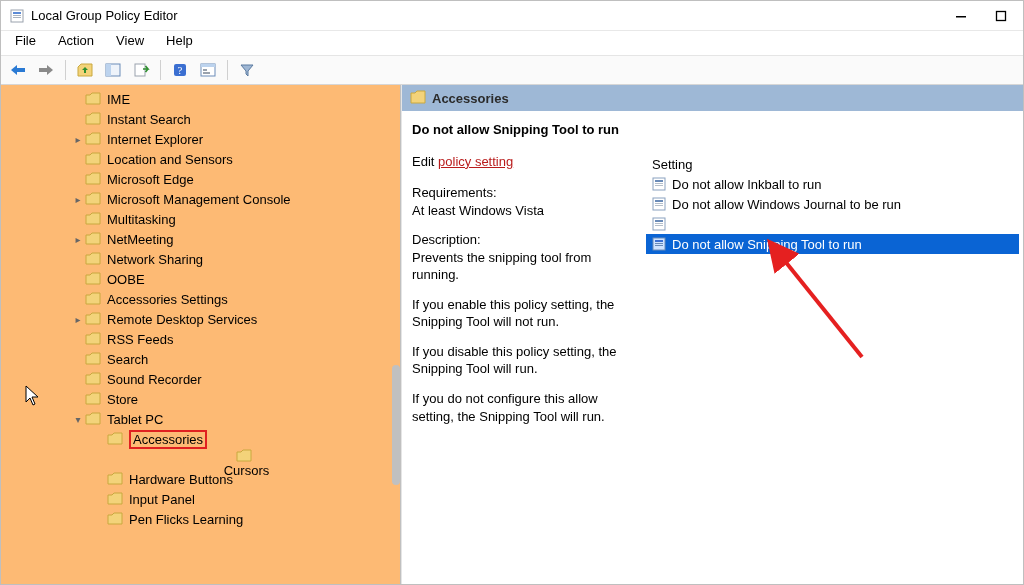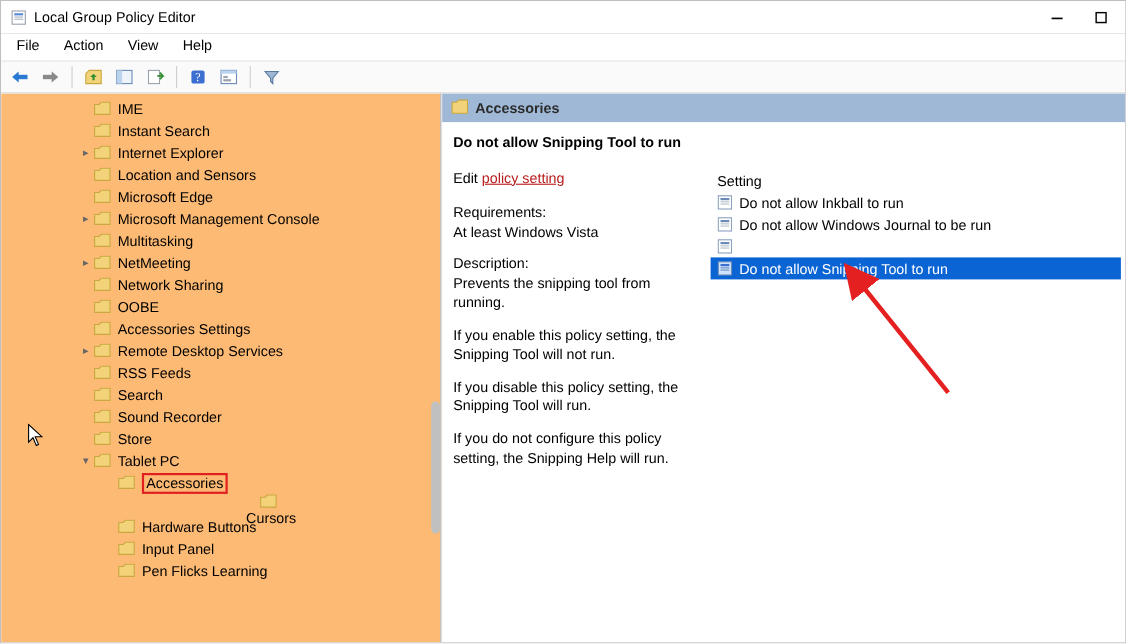--- a/index.html
+++ b/index.html
@@ -317,21 +317,21 @@
           <div class="section">
             <div>Requirements:</div>
             <div>At least Windows Vista</div>
           </div>
           <div class="section">
             <div>Description:</div>
             <div>Prevents the snipping tool from running.</div>
           </div>
           <div class="section">If you enable this policy setting, the Snipping Tool will not run.</div>
           <div class="section">If you disable this policy setting, the Snipping Tool will run.</div>
-          <div class="section">If you do not configure this policy setting, the Snipping Help will run.</div>
+          <div class="section">If you do not configure this allow setting, the Snipping Tool will run.</div>
         </div>
         <div class="list">
           <div class="list-header">Setting</div>
           <div id="list-rows">
               <div class="list-row">
                 <span class="row-icon"><svg width="14" height="14" viewBox="0 0 14 14">
                     <rect x="1" y="1" width="12" height="12" fill="#fff" stroke="#8aa1bf"></rect>
                     <rect x="3" y="3" width="8" height="2" fill="#6a8bb8"></rect>
                     <rect x="3" y="6" width="8" height="1" fill="#b5bfca"></rect>
                     <rect x="3" y="8" width="8" height="1" fill="#b5bfca"></rect>

